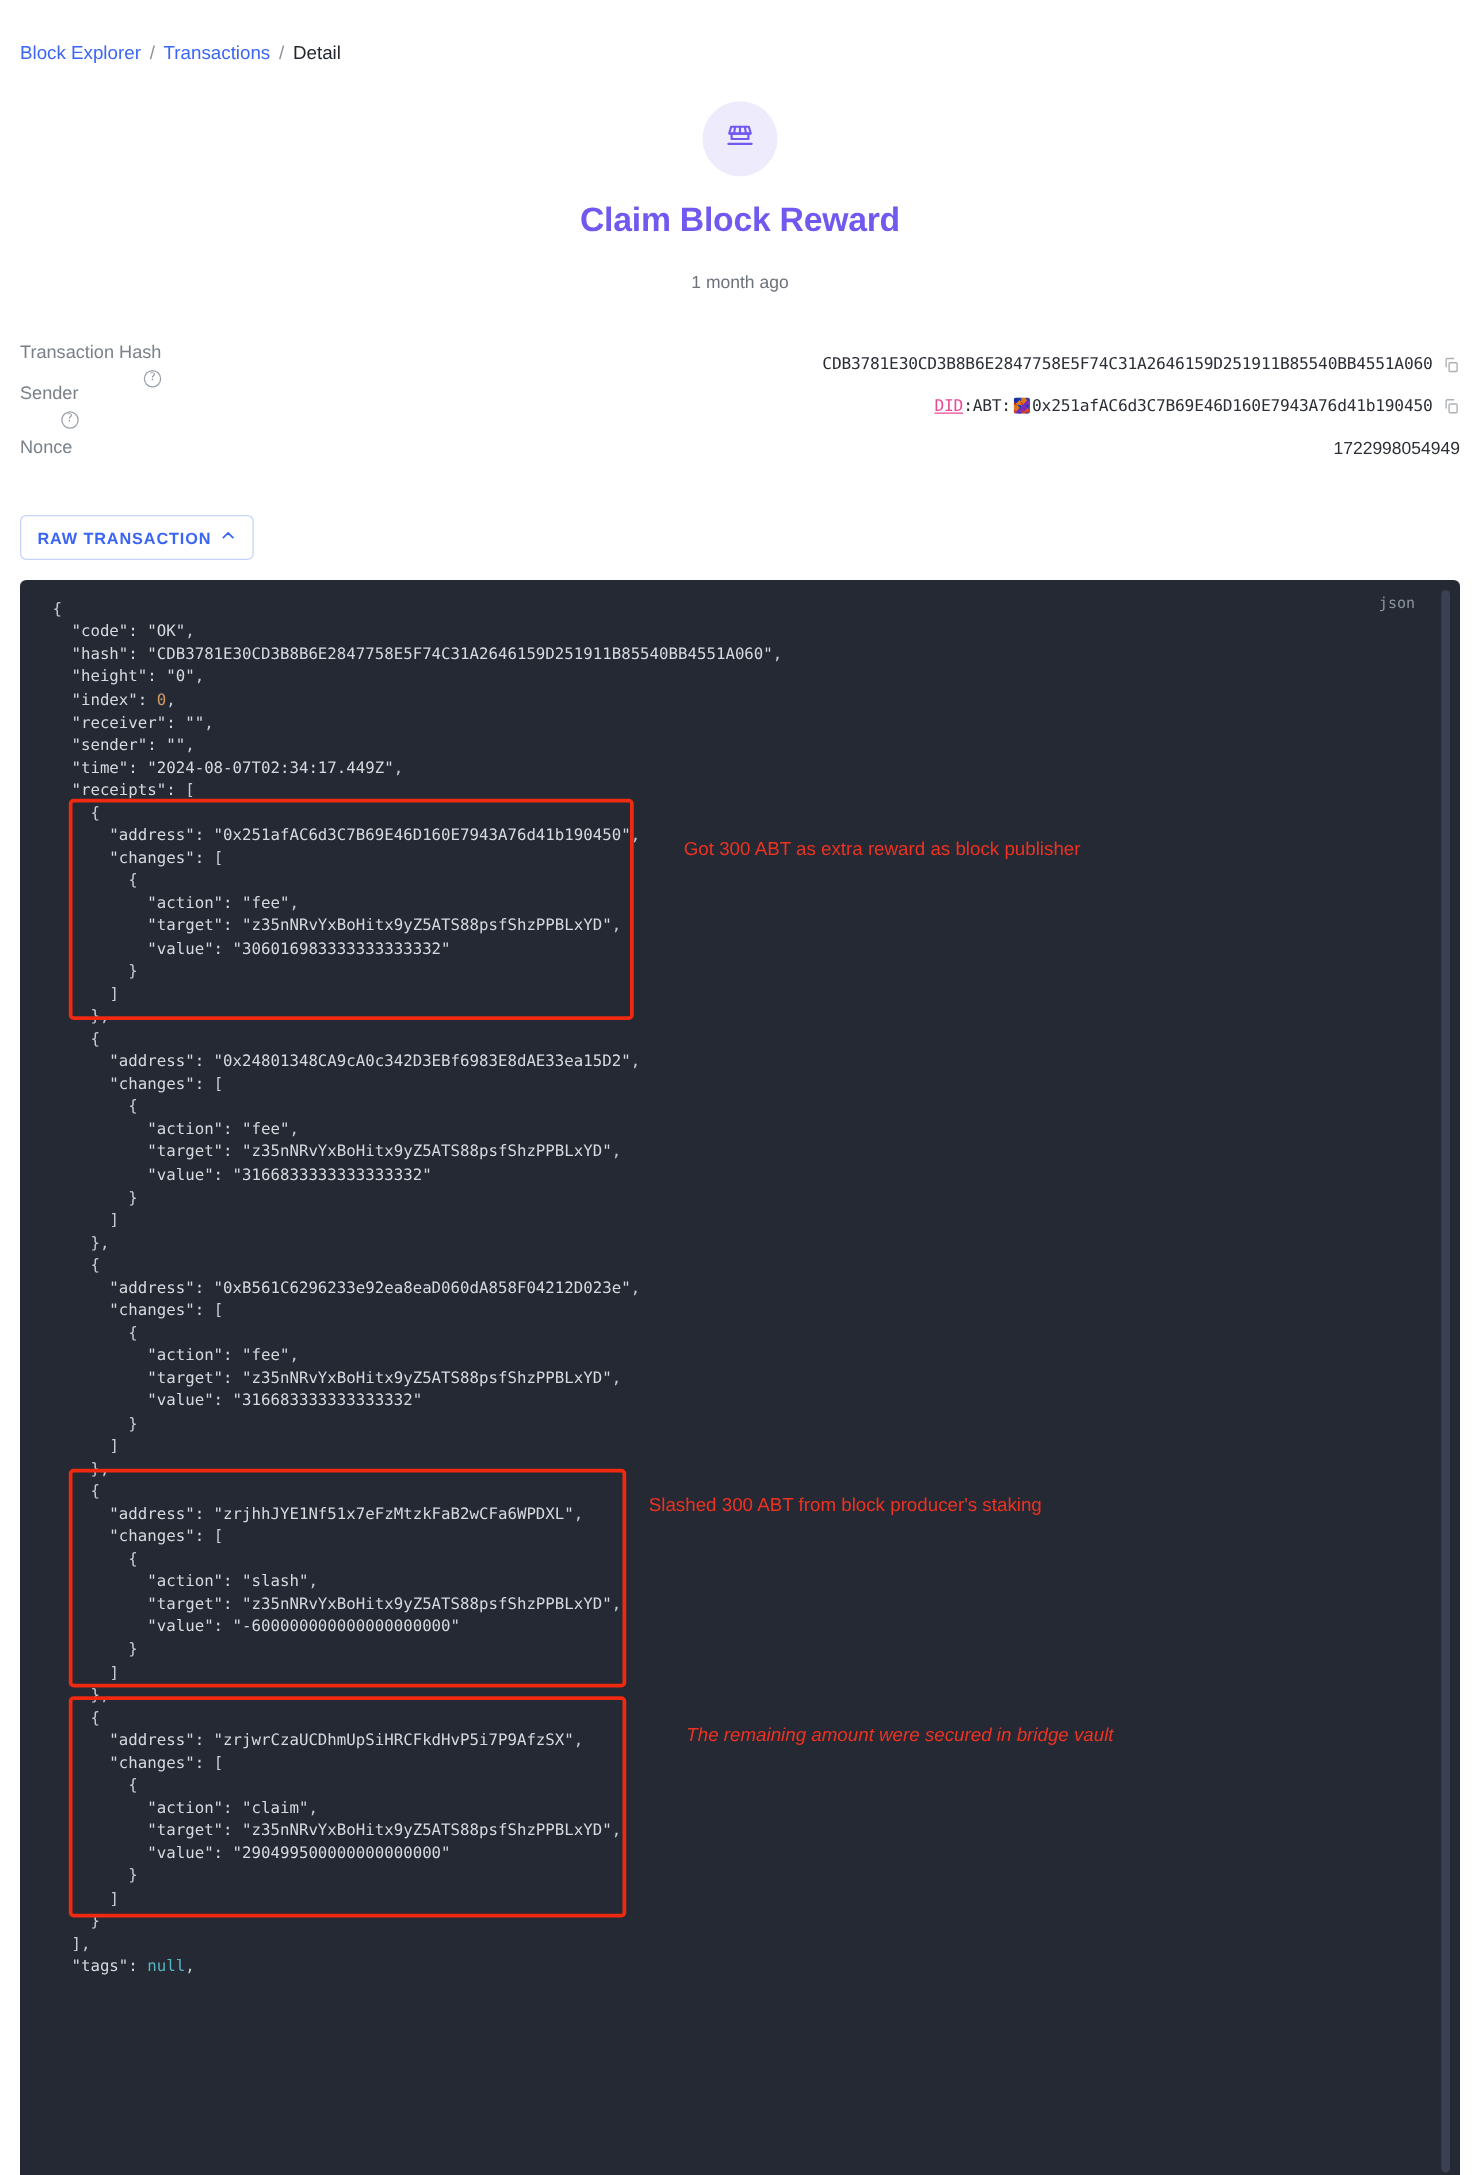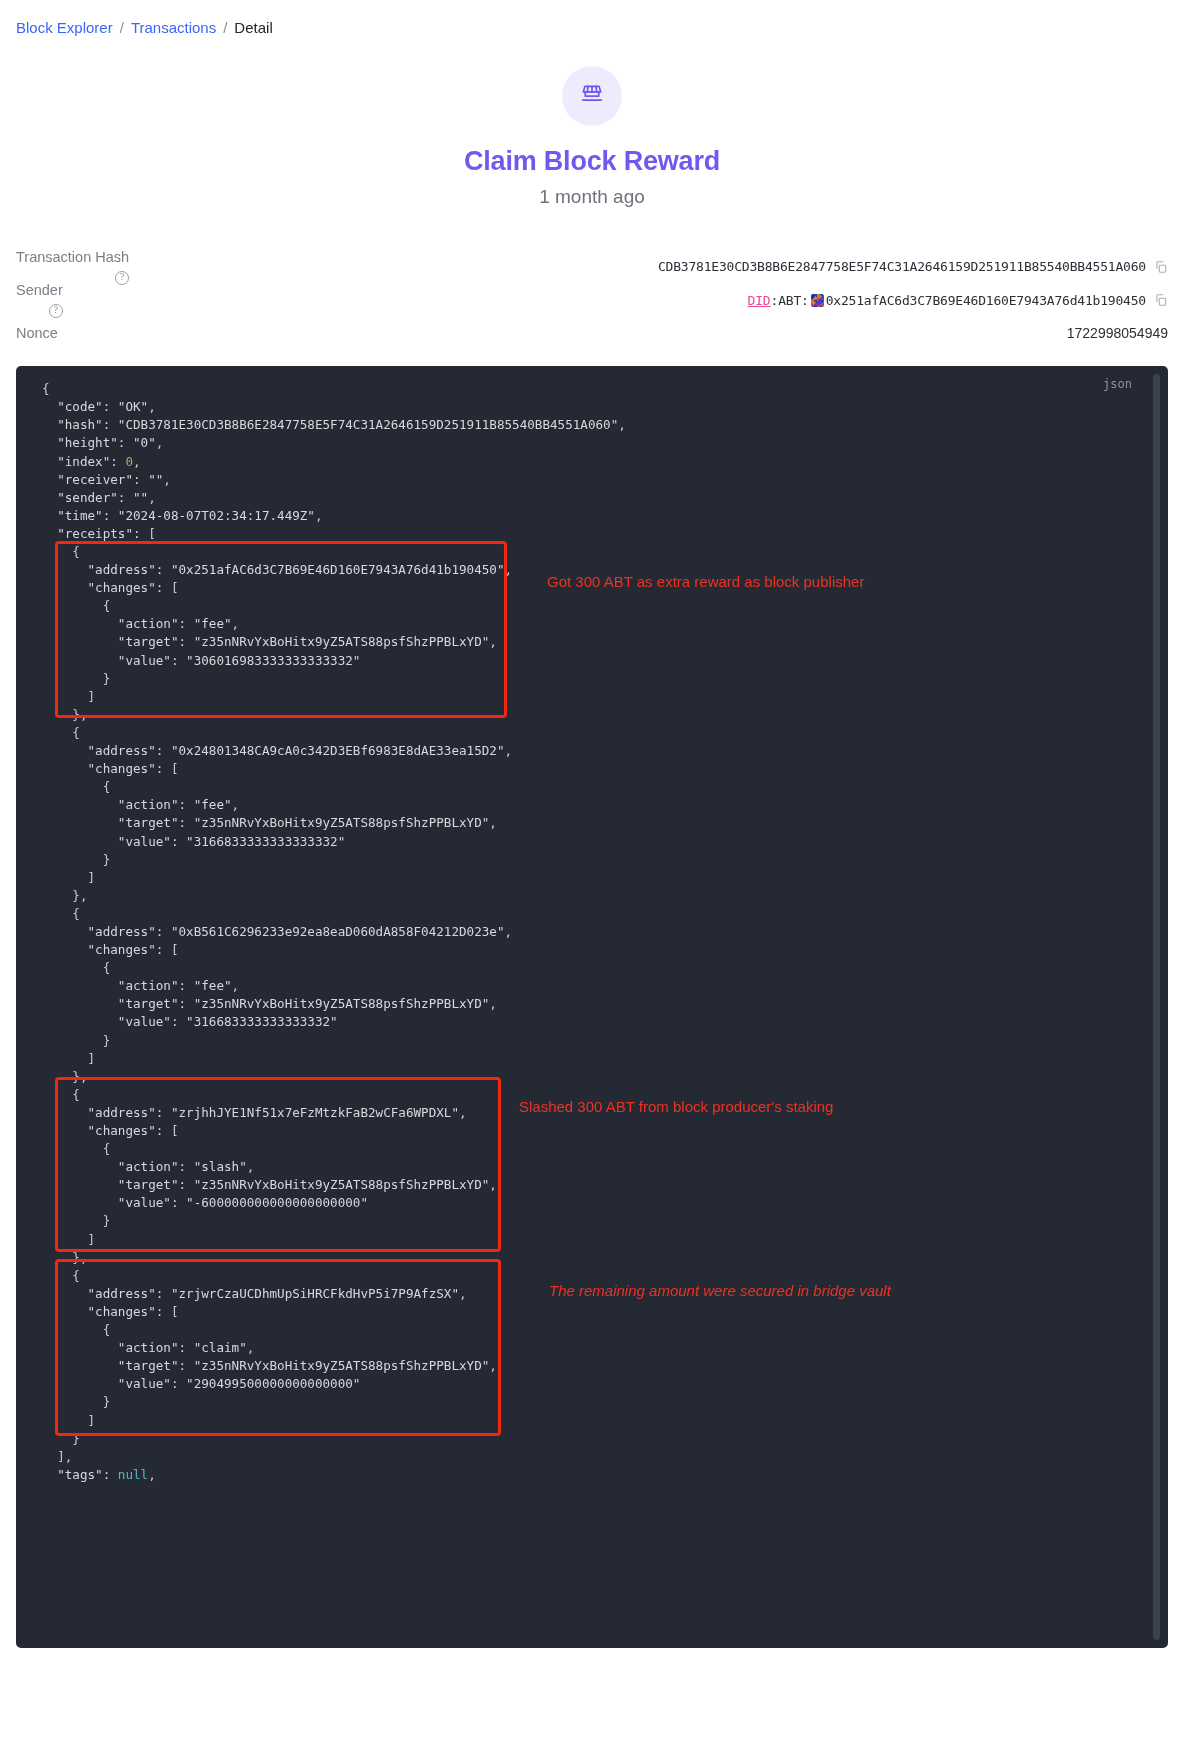--- a/index.html
+++ b/index.html
@@ -12,35 +12,35 @@
   }
   .page { width: 1184px; position: relative; padding: 0 16px; }
 
   
   .breadcrumb {
     display: flex; align-items: flex-end; gap: 7px;
     font-size: 15px; padding: 18px 0 0 0; line-height: 20px;
   }
   .breadcrumb .crumb-link { color: #3b66f5; text-decoration: none; cursor: pointer; }
   .breadcrumb .crumb-sep { color: #8b9099; }
-  .breadcrumb .crumb-current { color: #22262d; }
+  .breadcrumb .crumb-current { color: #22262d; margin-top: 15px; }
 
   
   .hero { text-align: center; padding-top: 28px; }
   .hero-badge {
     width: 60px; height: 60px; border-radius: 50%;
     background: #eeebfd; margin: 0 auto;
     display: flex; align-items: center; justify-content: center;
   }
   .hero-title {
     margin-top: 20px;
     font-size: 27px; font-weight: bold; color: #7159f0;
     letter-spacing: -0.2px;
   }
-  .hero-sub { margin-top: 9px; font-size: 19px; color: #6d727b; text-align: center; }
+  .hero-sub { margin-top: 25px; font-size: 14px; color: #6d727b; text-align: center; }
 
   
   .details { margin-top: 42px; }
   .drow {
     display: flex; align-items: center; justify-content: space-between;
     height: 33.4px; font-size: 14.5px;
   }
   .dlabel { color: #7a8089; display: flex; align-items: flex-end; gap: 6px; flex-direction: column; }
   .qmark {
     display: inline-flex; align-items: center; justify-content: center;
@@ -182,20 +182,30 @@
         <span>Nonce</span>
       </div>
       <div class="dvalue">
         <span>1722998054949</span>
       </div>
     </div>
 
 
   </div>
 
+  <div class="raw-btn-wrap">
+    <button class="raw-btn">
+      <span>RAW TRANSACTION</span>
+      <span class="caret">
+        <svg width="13" height="13" viewBox="0 0 24 24" fill="none" stroke="#3b66f5" stroke-width="2.6" stroke-linecap="round" stroke-linejoin="round">
+            <polyline points="5 15 12 8 19 15"></polyline>
+          </svg>
+      </span>
+    </button>
+  </div>
 
   <div class="codewrap">
     <div class="lang-tag">json</div>
     <pre class="code"><span class="p">{</span>
   "code": "OK"<span class="p">,</span>
   "hash": "CDB3781E30CD3B8B6E2847758E5F74C31A2646159D251911B85540BB4551A060"<span class="p">,</span>
   "height": "0"<span class="p">,</span>
   "index": <span class="n">0</span><span class="p"><span class="p">,</span></span>
   "receiver": ""<span class="p">,</span>
   "sender": ""<span class="p">,</span>

